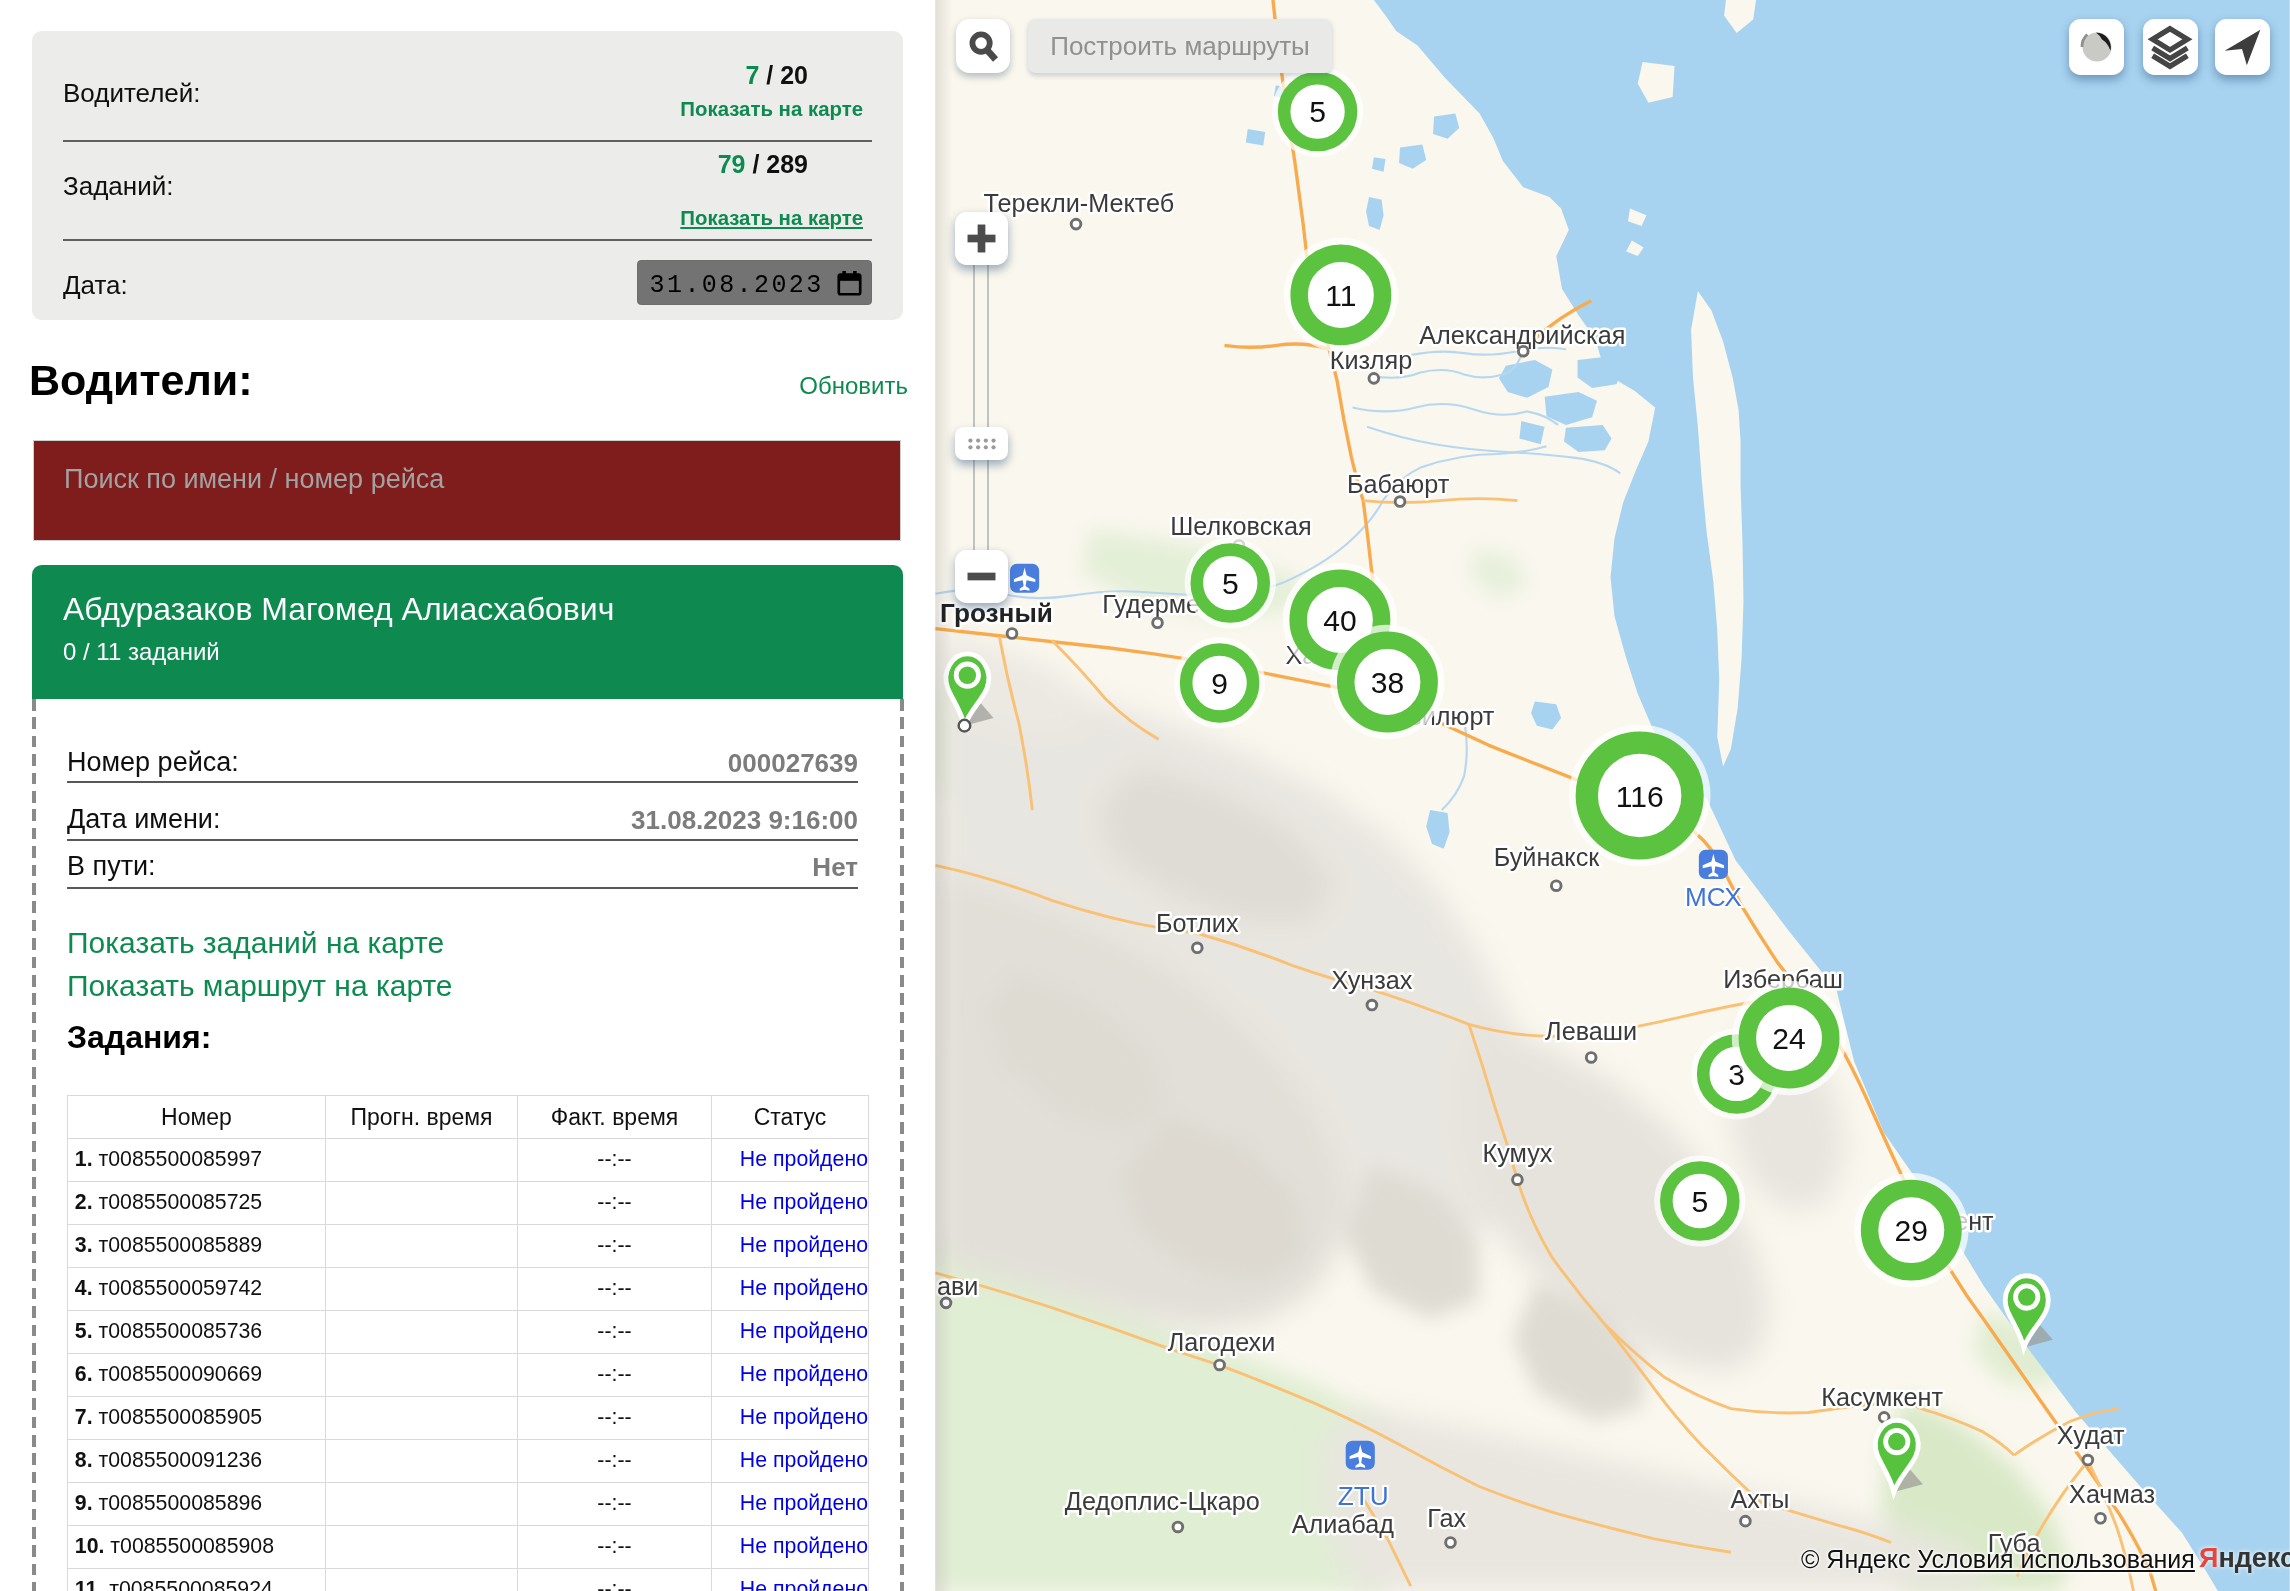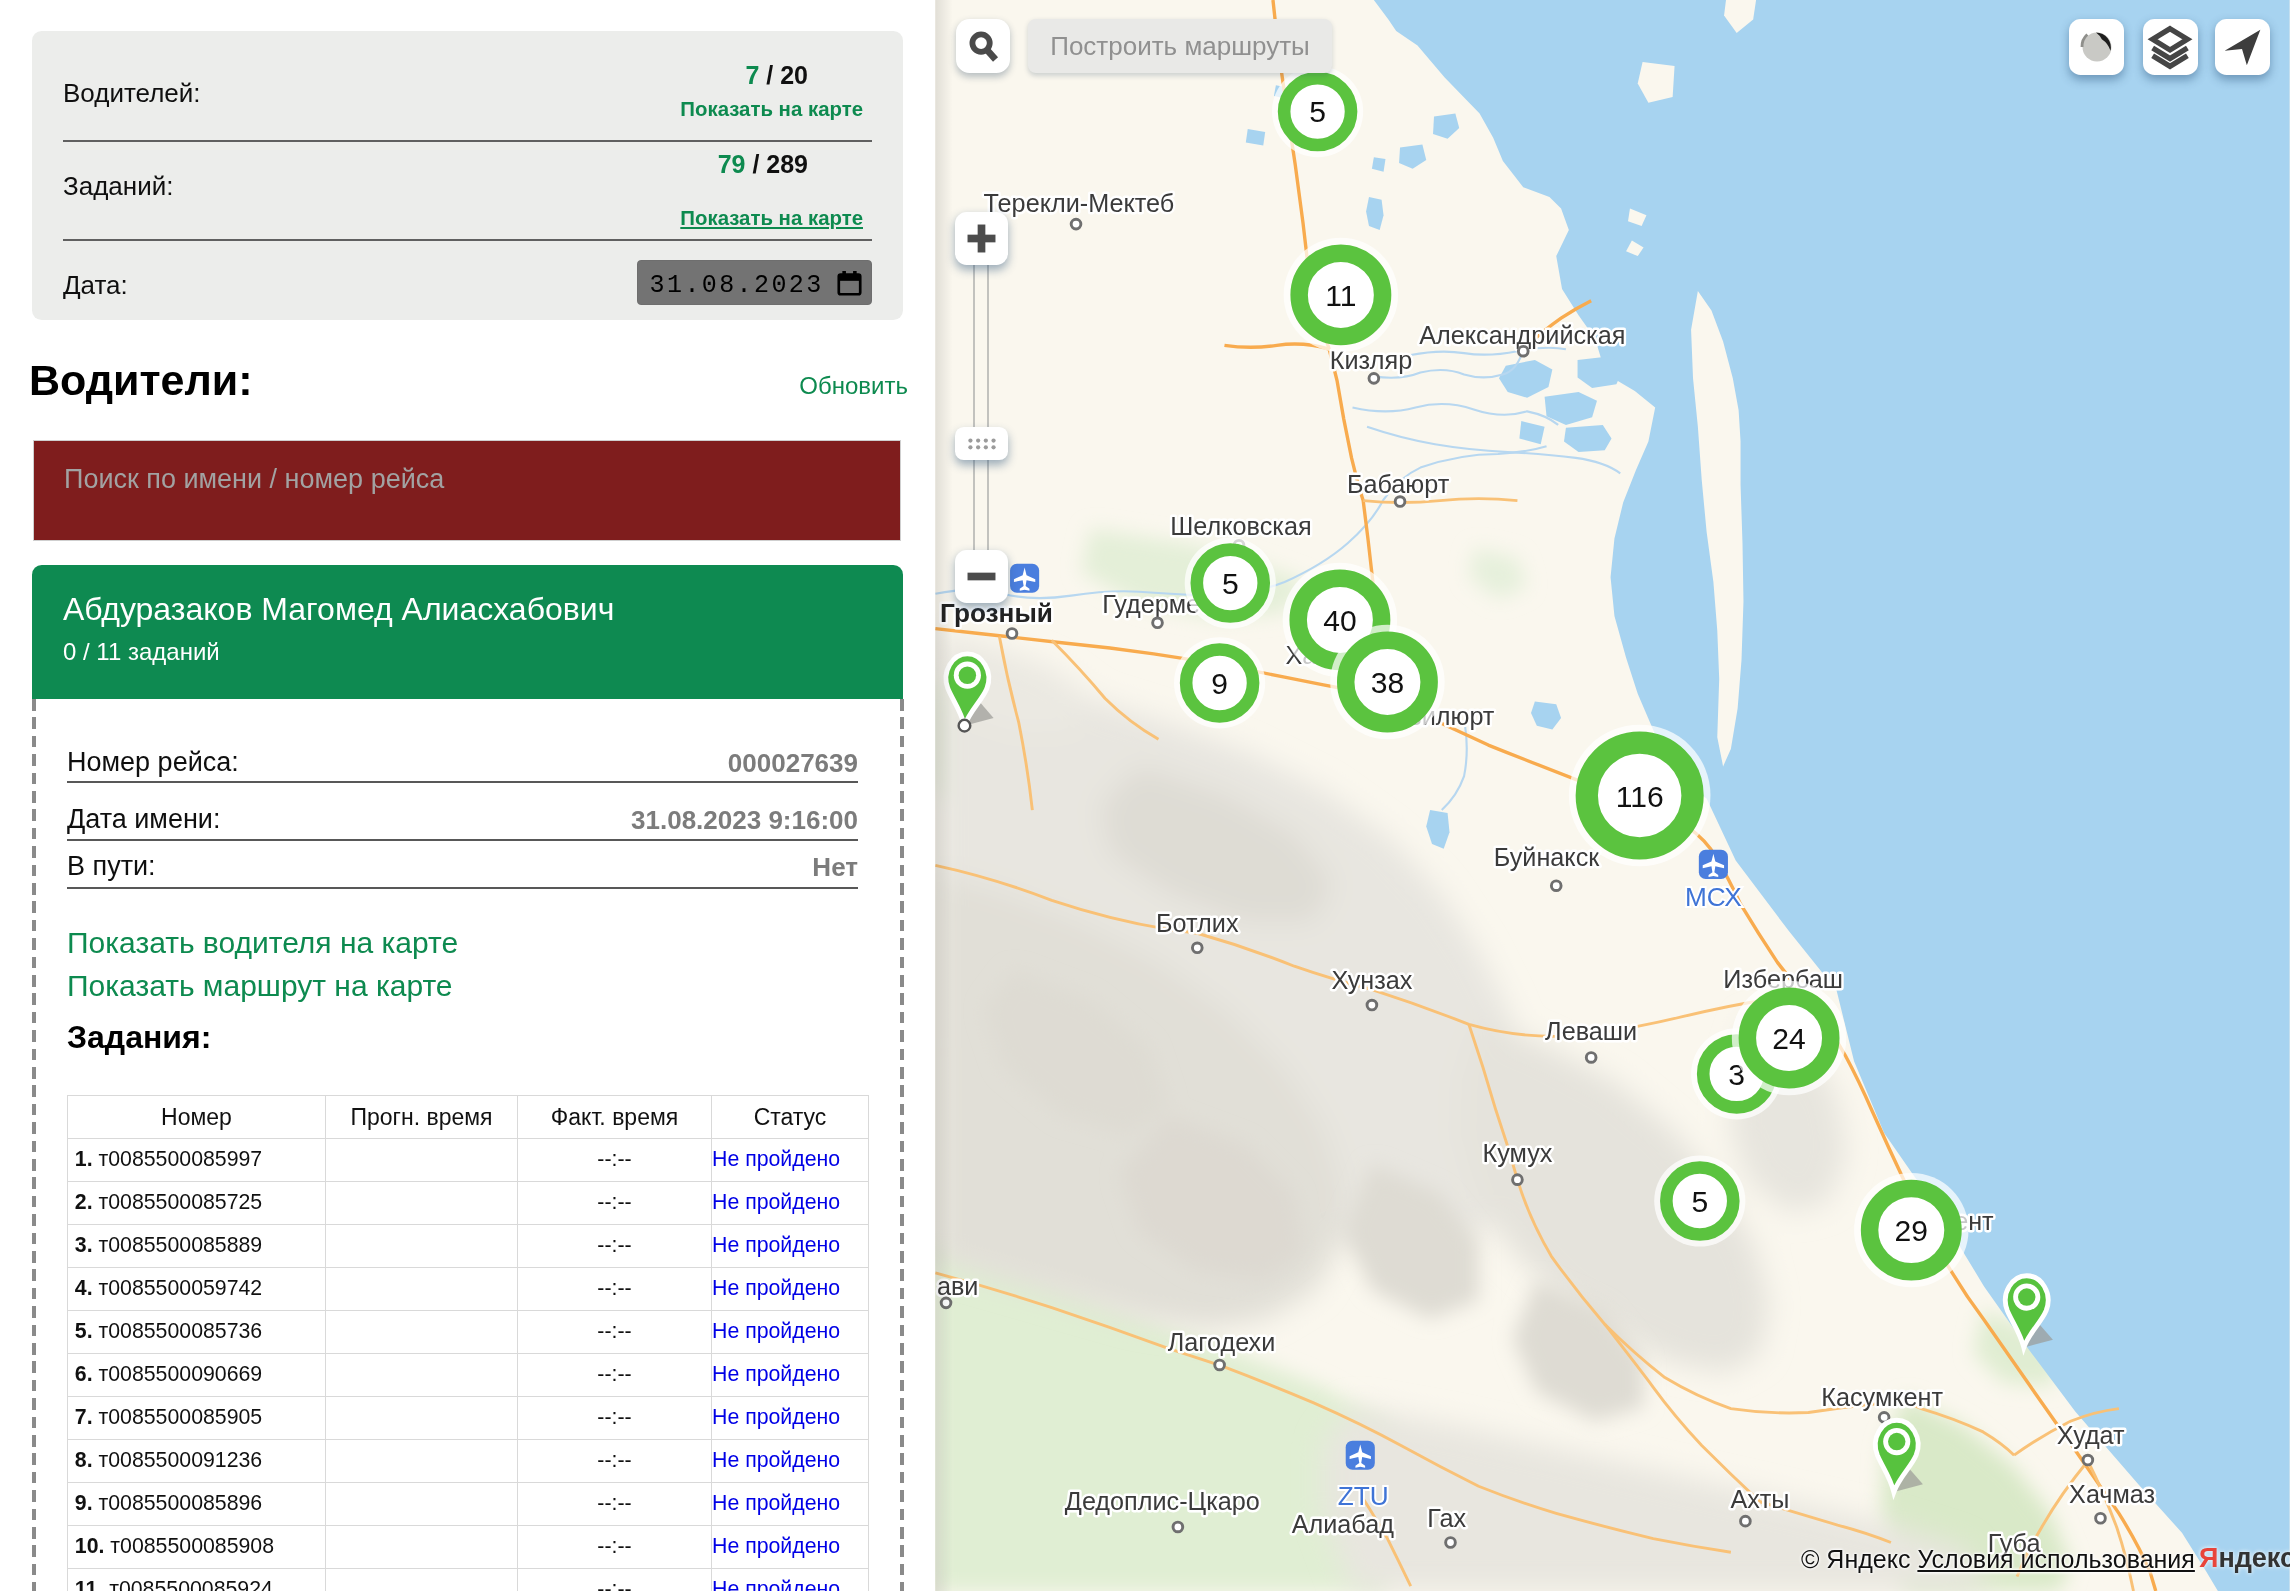--- a/index.html
+++ b/index.html
@@ -25,21 +25,21 @@
 .crow-l{position:absolute;left:35px;font-size:27px;color:#0f0f0f}
 .crow-v{position:absolute;right:45px;font-size:26px;font-weight:bold;color:#7c7c7c}
 .csep{position:absolute;left:35px;right:45px;height:1.9px;background:#585858}
 .glink{position:absolute;left:35px;font-size:30px;color:#0d8a4f}
 #ctasks{position:absolute;left:35px;top:320px;font-size:32px;font-weight:bold;color:#000}
 table{position:absolute;left:35px;top:396px;width:802px;border-collapse:collapse;font-size:21.3px;color:#111;table-layout:fixed}
 th{font-weight:normal;font-size:23px;border:1.9px solid #d9d9d9;height:43px;text-align:center;padding:0}
 td{border:1.9px solid #d9d9d9;height:43px;padding:7.8px 0 0 0;vertical-align:top;white-space:nowrap}
 td.c1{text-align:left;padding-left:6.8px}
 td.c3{text-align:center}
-td.c4{text-align:left}
+td.c4{text-align:right}
 td.c4 span{color:#0000e6}
 #map{position:absolute;left:935px;top:0;width:1355px;height:1591px;background:#faf7ee}
 .mapbtn{position:absolute;background:#fff;border-radius:11.6px;box-shadow:0 4.9px 9.7px rgba(40,80,120,.45)}
 #routes{position:absolute;left:92px;top:19.4px;width:304px;height:54px;background:#e9e9e7;border-radius:7.8px;box-shadow:0 2.9px 5.8px rgba(30,60,90,.2);font-size:26px;color:#909090;text-align:center;line-height:54px}
 #attrib{position:absolute;left:1801px;top:1545px;font-size:25px;color:#111;white-space:nowrap;text-shadow:0 0 2.9px #fff,0 0 2.9px #fff,0 0 3.9px #fff}
 #attrib .u{text-decoration:underline}
 #ylogo{position:absolute;left:2199px;top:1543px;font-size:27px;font-weight:bold;white-space:nowrap;text-shadow:0 0 3.9px rgba(235,245,252,.9),0 0 5.8px rgba(235,245,252,.8)}
 #ylogo .ya{color:#e8443a}
 #ylogo .rest{color:#333}
 </style></head>
@@ -81,21 +81,21 @@
         <div class="dashv" style="left:868px"></div>
    <div class="crow-l" style="top:48px">Номер рейса:</div>
         <div class="crow-v" style="top:49px">000027639</div>
    <div class="csep" style="top:82px"></div>
    <div class="crow-l" style="top:105px">Дата имени:</div>
         <div class="crow-v" style="top:106px">31.08.2023 9:16:00</div>
    <div class="csep" style="top:140px"></div>
    <div class="crow-l" style="top:152px">В пути:</div>
         <div class="crow-v" style="top:153px">Нет</div>
    <div class="csep" style="top:188px"></div>
-   <div class="glink" style="top:227px">Показать водителя на карте</div>
+   <div class="glink" style="top:227px">Показать заданий на карте</div>
    <div class="glink" style="top:270px">Показать маршрут на карте</div>
    <div id="ctasks">Задания:</div>
    <table>
     <tbody>
             <tr>
               <th style="width:258px">Номер</th>
               <th style="width:192px">Прогн. время</th>
               <th style="width:194px">Факт. время</th>
               <th style="width:157px">Статус</th>
             </tr>

